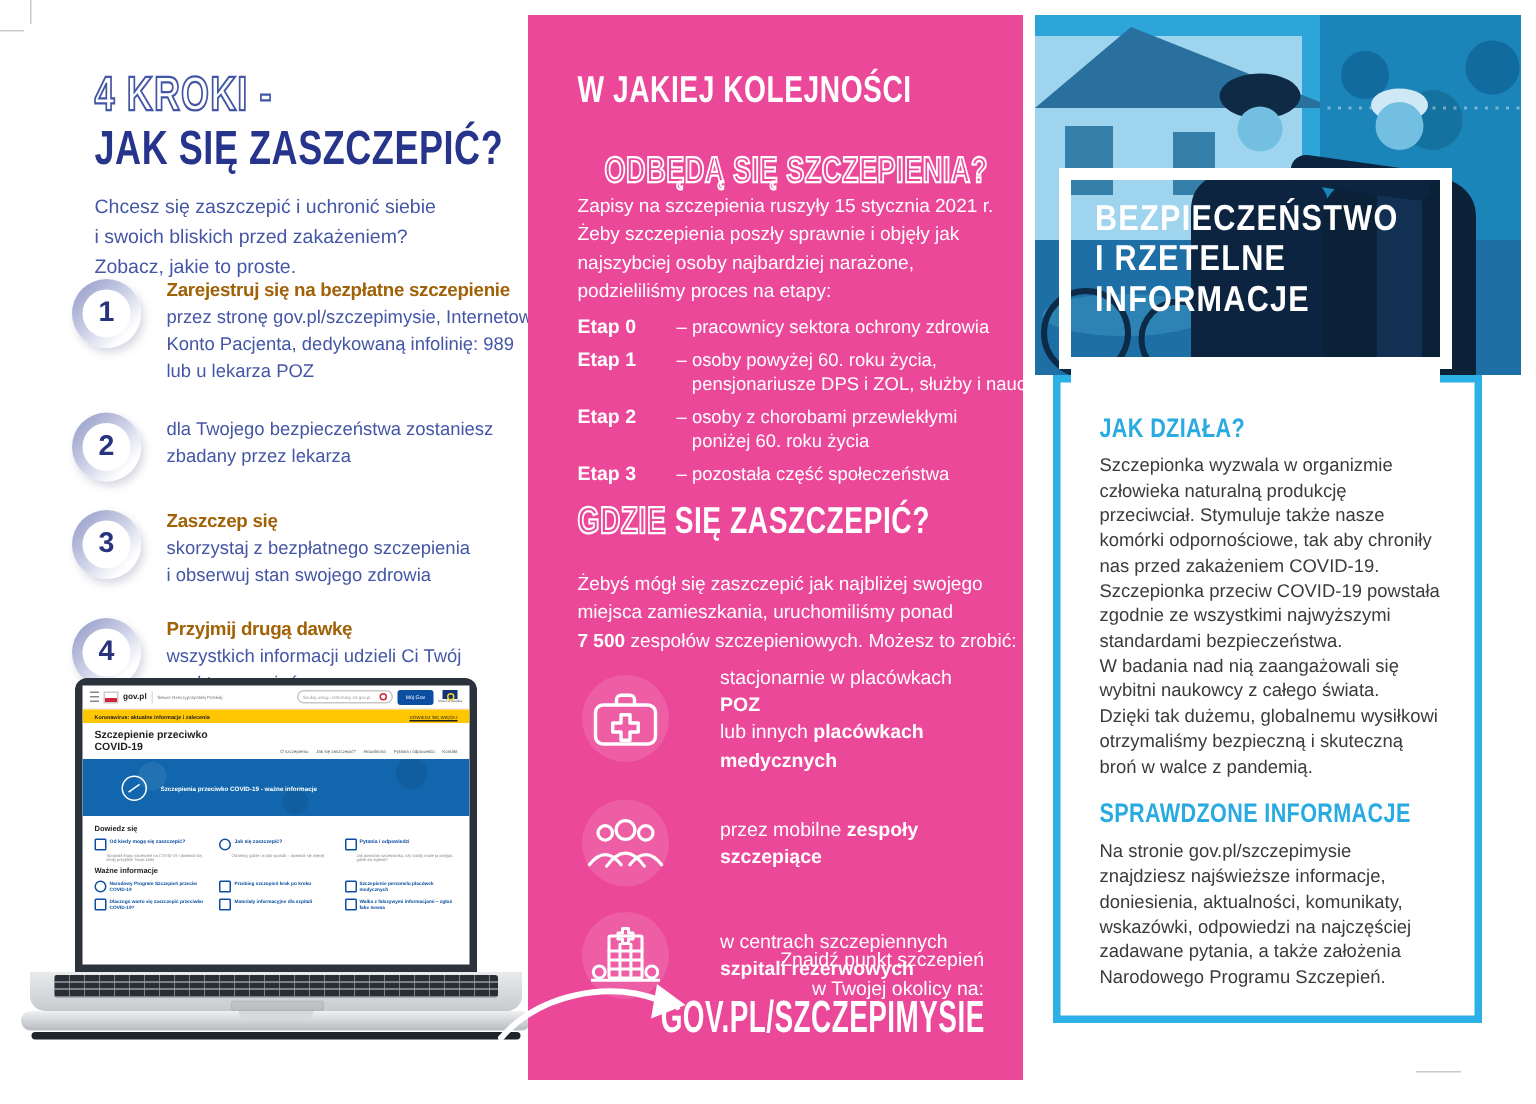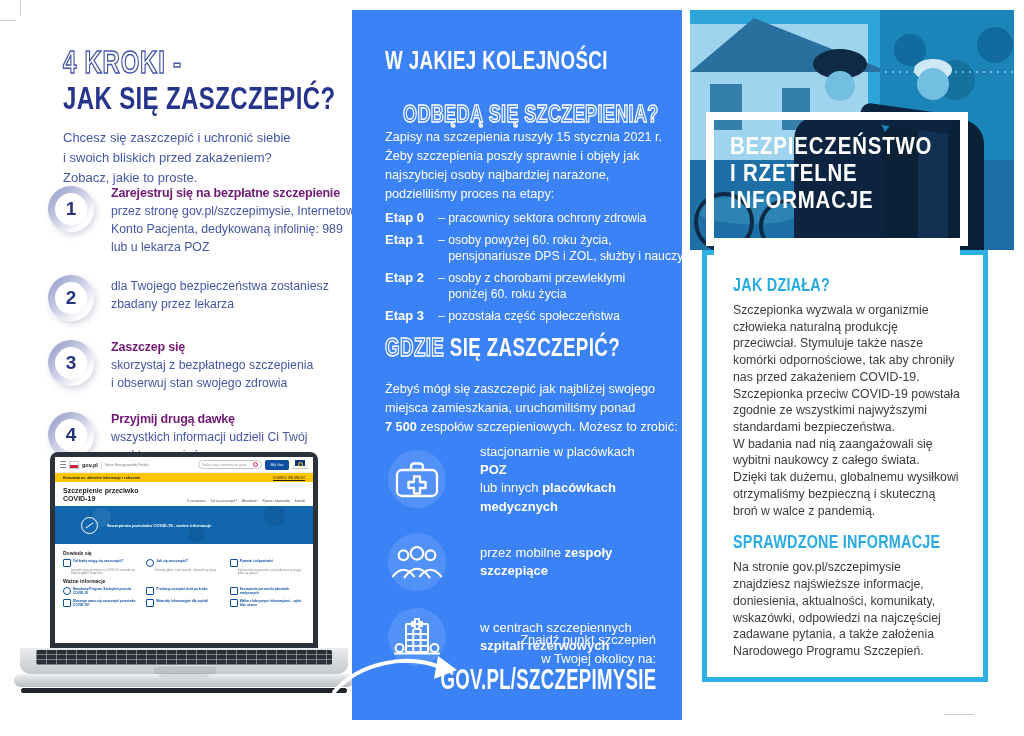--- a/index.html
+++ b/index.html
@@ -20,21 +20,21 @@
   .l-title2{left:63px;top:80px;font-size:32px;font-weight:800;color:#27348b;letter-spacing:.5px;}
   .l-intro{left:63px;top:128px;font-size:13px;color:#4456a6;line-height:1.55;}
   .steps{left:48px;top:186px;width:312px;}
   .step{display:flex;gap:17px;margin-bottom:19px;}
   .step-circle{flex:none;width:46px;height:46px;border-radius:50%;position:relative;
     background:linear-gradient(135deg,#8f97c6 0%,#c9cde4 45%,#ffffff 80%);
     box-shadow:2px 3px 6px rgba(90,95,140,.25);}
   .step-circle::before{content:"";position:absolute;inset:7px;background:#fff;border-radius:50%;}
   .step-num{position:relative;z-index:1;display:flex;width:100%;height:100%;
     align-items:center;justify-content:center;font-size:19px;font-weight:bold;color:#27337c;}
-  .step-title{font-size:12.5px;font-weight:bold;color:#701a75;white-space:nowrap;letter-spacing:-.2px;}
+  .step-title{font-size:12.5px;font-weight:bold;color:#a16207;white-space:nowrap;letter-spacing:-.2px;}
   .step-body{font-size:12.3px;color:#4456a6;line-height:1.45;margin-top:3px;}
 
   
   .lap{left:14px;top:452px;width:340px;height:245px;}
   .lap-screen{position:absolute;left:36px;top:0;width:268px;height:196px;background:#2c323b;
     border-radius:8px 8px 0 0;padding:5px;box-sizing:border-box;}
   .lap-display{width:258px;height:186px;background:#fff;overflow:hidden;position:relative;}
   .lap-deck{position:absolute;left:6px;top:196px;width:328px;height:26px;
     background:linear-gradient(#e9ebed,#c6cacd);border-radius:0 0 10px 10px;}
   .lap-kb{position:absolute;left:16px;top:2px;width:296px;height:15px;border-radius:2px;
@@ -88,26 +88,26 @@
   .s-card-t{display:flex;gap:2px;align-items:flex-start;}
   .s-ico{width:6px;height:6px;border:1px solid #0b4ea2;border-radius:1px;flex:none;}
   .s-ico.round{border-radius:50%;}
   .s-card-title{font-size:3.4px;font-weight:bold;color:#0b4ea2;line-height:1.2;}
   .s-card-d{font-size:2.7px;color:#888;line-height:1.3;margin:1.5px 0 0 8px;}
   .s-links{display:grid;grid-template-columns:1fr 1fr 1fr;gap:4px 8px;margin-top:2px;}
   .s-link{display:flex;gap:2px;}
   .s-link-txt{font-size:3.2px;font-weight:bold;color:#0b4ea2;line-height:1.25;}
 
   
-  .mid{left:352px;top:10px;width:330px;height:710px;background:#3b82f6;}
+  .mid{left:352px;top:10px;width:330px;height:710px;background:#ec4899;}
   .m-h1{left:33px;top:36px;font-size:25px;font-weight:800;color:#fff;letter-spacing:.5px;}
   .m-h1o{left:51px;top:71px;font-size:24px;font-weight:800;letter-spacing:.5px;margin-top:19px;}
   .m-p1{left:33px;top:118px;font-size:12.7px;color:#fff;line-height:1.5;}
   .m-etapy{left:33px;top:200px;}
-  .m-etap{display:grid;grid-template-columns:50px 1fr;gap:3px;margin-bottom:5px;}
+  .m-etap{display:grid;grid-template-columns:50px 1fr;gap:16px;margin-bottom:5px;}
   .m-etap-label{font-size:13px;font-weight:bold;color:#fff;}
   .m-etap-text{font-size:12.3px;color:#fff;line-height:1.35;}
   .m-h2{left:33px;top:323px;font-size:25px;font-weight:800;color:#fff;letter-spacing:.5px;}
   .m-p2{left:33px;top:370px;font-size:12.7px;color:#fff;line-height:1.5;}
   .m-locs{left:36px;top:433px;width:270px;}
   .m-loc{display:flex;align-items:center;gap:34px;margin-bottom:17px;}
   .loc-bubble{flex:none;width:58px;height:58px;border-radius:50%;background:rgba(255,255,255,.12);
     display:flex;align-items:center;justify-content:center;}
   .m-loc-txt{font-size:13px;color:#fff;line-height:1.4;}
   .m-find{right:26px;top:621px;text-align:right;font-size:13px;color:#fff;line-height:1.45;}

